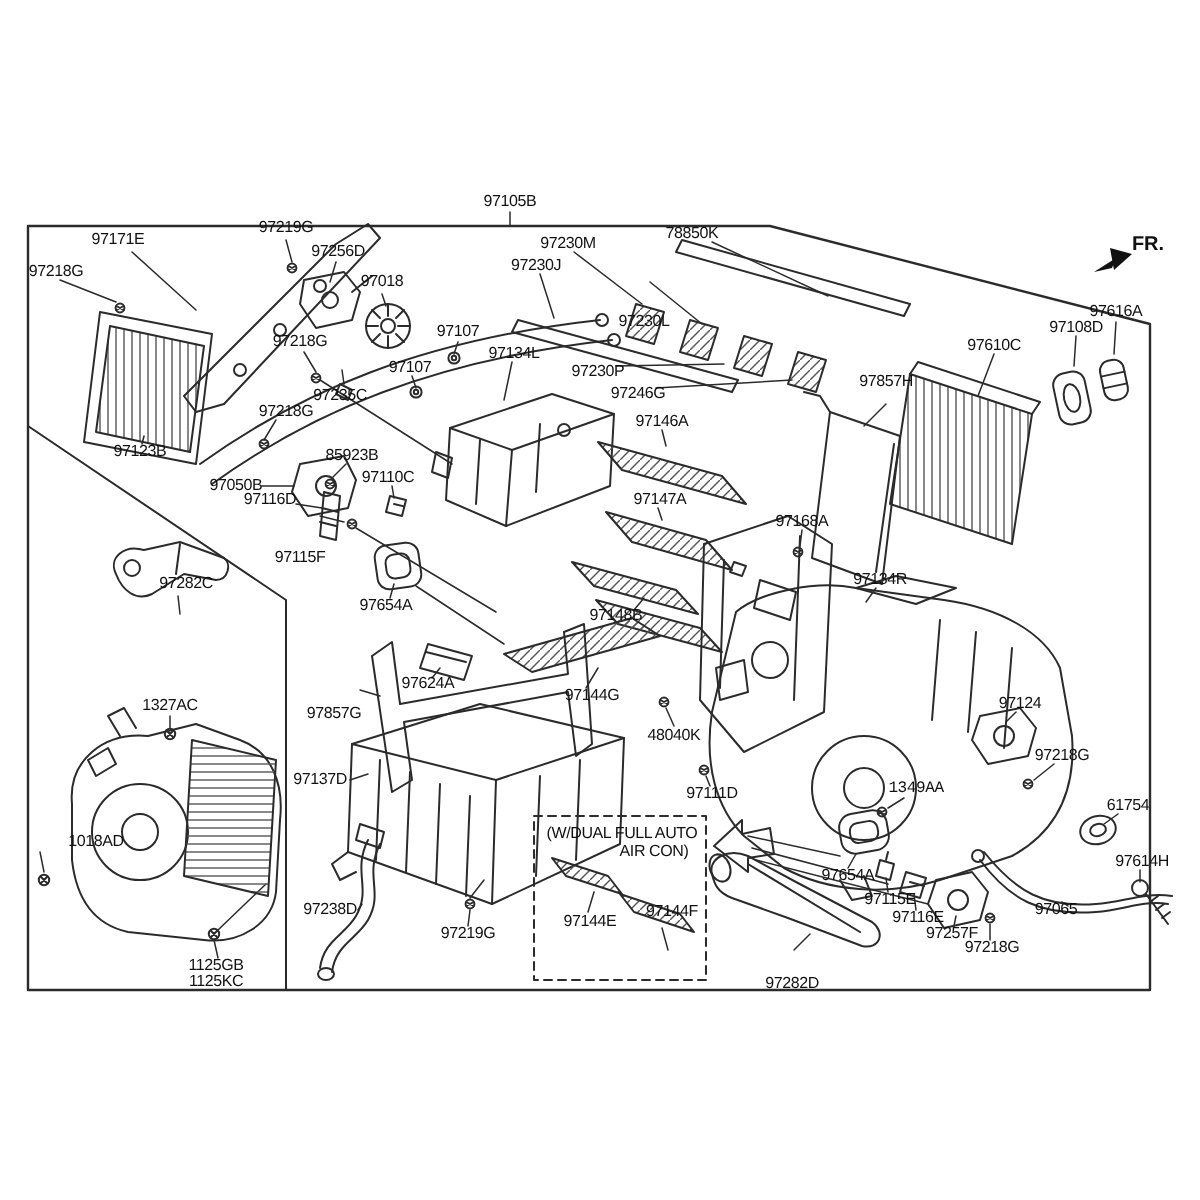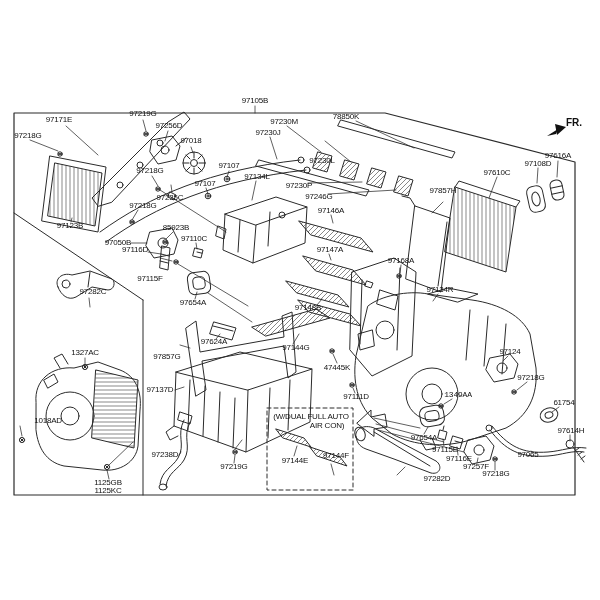--- a/index.html
+++ b/index.html
@@ -388,36 +388,36 @@
       <div class="plabel part" style="left: 194px; top: 239px;">97110C</div>
       <div class="plabel part" style="left: 118px; top: 243px;">97050B</div>
       <div class="plabel part" style="left: 135px; top: 250px;">97116D</div>
       <div class="plabel part" style="left: 150px; top: 258px; margin-top: 21px;">97115F</div>
       <div class="plabel part" style="left: 193px; top: 303px;">97654A</div>
       <div class="plabel part" style="left: 93px; top: 292px;">97282C</div>
       <div class="plabel part" style="left: 85px; top: 353px;">1327AC</div>
       <div class="plabel part" style="left: 167px; top: 345px; margin-top: 12px;">97857G</div>
       <div class="plabel part" style="left: 214px; top: 342px;">97624A</div>
       <div class="plabel part" style="left: 296px; top: 348px;">97144G</div>
-      <div class="plabel part" style="left: 337px; top: 368px;">47445K</div>
+      <div class="plabel part" style="left: 337px; top: 368px;">48040K</div>
       <div class="plabel part" style="left: 356px; top: 397px;">97111D</div>
       <div class="plabel part" style="left: 401px; top: 261px;">97168A</div>
       <div class="plabel part" style="left: 440px; top: 290px;">97134R</div>
       <div class="plabel part" style="left: 510px; top: 352px;">97124</div>
       <div class="plabel part" style="left: 531px; top: 378px;">97218G</div>
       <div class="plabel part" style="left: 458px; top: 395px; font-family: Liberation Mono, monospace;">1349AA</div>
       <div class="plabel part" style="left: 564px; top: 403px;">61754</div>
       <div class="plabel part" style="left: 571px; top: 431px;">97614H</div>
       <div class="plabel part" style="left: 160px; top: 390px;">97137D</div>
       <div class="plabel part" style="left: 19px; top: 421px; margin-left: 29px;">1018AD</div>
       <div class="plabel part" style="left: 165px; top: 455px;">97238D</div>
       <div class="plabel part" style="left: 234px; top: 467px;">97219G</div>
       <div class="plabel part" style="left: 108px; top: 483px;">1125GB</div>
       <div class="plabel part" style="left: 108px; top: 491px;">1125KC</div>
-      <div class="plabel part" style="left: 396px; top: 479px; margin-left: 41px;">97282D</div>
+      <div class="plabel part" style="left: 396px; top: 492px;">97282D</div>
       <div class="plabel part" style="left: 424px; top: 438px;">97654A</div>
       <div class="plabel part" style="left: 445px; top: 450px;">97115E</div>
       <div class="plabel part" style="left: 459px; top: 459px;">97116E</div>
       <div class="plabel part" style="left: 476px; top: 467px;">97257F</div>
       <div class="plabel part" style="left: 496px; top: 474px;">97218G</div>
       <div class="plabel part" style="left: 528px; top: 455px;">97065</div>
       <div class="plabel header" style="left: 311px; top: 417px;">(W/DUAL FULL AUTO</div>
       <div class="plabel header" style="left: 327px; top: 426px;">AIR CON)</div>
       <div class="plabel part" style="left: 295px; top: 461px;">97144E</div>
       <div class="plabel part" style="left: 336px; top: 456px;">97144F</div>

